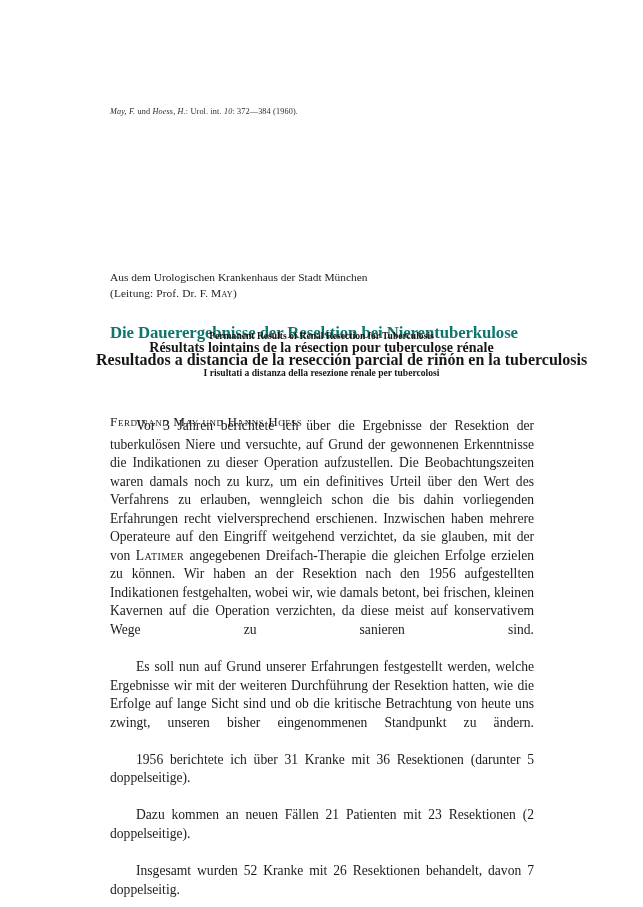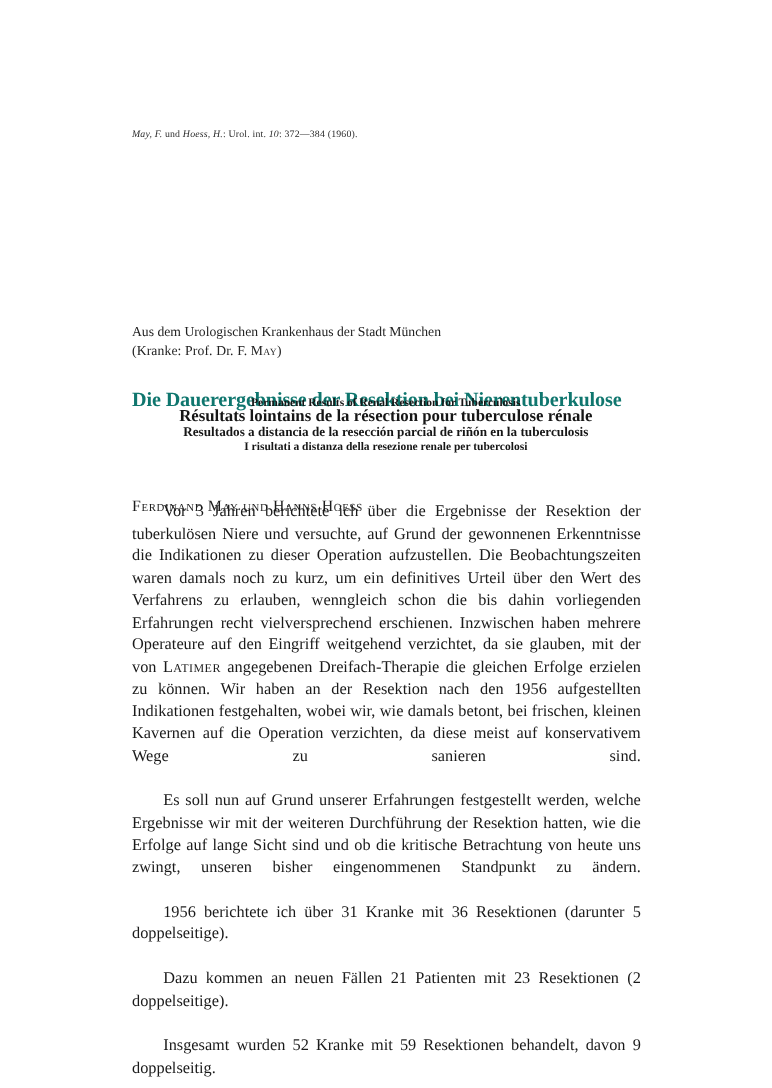--- a/index.html
+++ b/index.html
@@ -76,21 +76,21 @@
     width: 451px;
     text-align: center;
   }
   .subtitles div {
     font-weight: bold;
     color: #161616;
     white-space: nowrap;
   }
   .sub-en { font-size: 9.6px; line-height: 12.2px; }
   .sub-fr { font-size: 14px; line-height: 12.2px; }
-  .sub-es { font-size: 11px; line-height: 12.2px; }
+  .sub-es { font-size: 16px; line-height: 12.2px; }
   .sub-it { font-size: 9.6px; line-height: 12.2px; }
 
   
   .byline {
     position: absolute;
     left: 110px;
     top: 389px;
     width: 423px;
     text-align: left;
     font-size: 13.2px;
@@ -141,35 +141,35 @@
     <span>und</span>
     <span class="nm">Hoess, H.</span><span>:</span>
     <span>Urol. int.</span>
     <span class="vol">10</span>:
     <span>372—384</span>
     <span>(1960).</span>
   </div>
 
   <div class="affiliation">
     <div class="affil-line1">Aus dem Urologischen Krankenhaus der Stadt München</div>
-    <div class="affil-line2"><span>(Kranke: Prof. Dr. F. </span><span class="smallcaps">May</span><span>)</span></div>
+    <div class="affil-line2"><span>(Leitung: Prof. Dr. F. </span><span class="smallcaps">May</span><span>)</span></div>
   </div>
 
   <h1 class="title">Die Dauerergebnisse der Resektion bei Nierentuberkulose</h1>
 
   <div class="subtitles">
     <div class="sub-en">Permanent Results of Renal Resection for Tuberculosis</div>
     <div class="sub-fr">Résultats lointains de la résection pour tuberculose rénale</div>
     <div class="sub-es">Resultados a distancia de la resección parcial de riñón en la tuberculosis</div>
     <div class="sub-it">I risultati a distanza della resezione renale per tubercolosi</div>
   </div>
 
   <div class="byline">Ferdinand May und Hanns Hoess</div>
 
   <div class="body">
     <p><span>Vor 3 Jahren berichtete ich über die Ergebnisse der Resektion der tuberkulösen Niere und versuchte, auf Grund der gewonnenen Erkenntnisse die Indikationen zu dieser Operation aufzustellen. Die Beobachtungszeiten waren damals noch zu kurz, um ein definitives Urteil über den Wert des Verfahrens zu erlauben, wenngleich schon die bis dahin vorliegenden Erfahrungen recht vielversprechend erschienen. Inzwischen haben mehrere Operateure auf den Eingriff weitgehend verzichtet, da sie glauben, mit der von </span><span class="cite-name">Latimer</span><span> angegebenen Dreifach-Therapie die gleichen Erfolge erzielen zu können. Wir haben an der Resektion nach den 1956 aufgestellten Indikationen festgehalten, wobei wir, wie damals betont, bei frischen, kleinen Kavernen auf die Operation verzichten, da diese meist auf konservativem Wege zu sanieren sind.</span></p>
     <p>Es soll nun auf Grund unserer Erfahrungen festgestellt werden, welche Ergebnisse wir mit der weiteren Durchführung der Resektion hatten, wie die Erfolge auf lange Sicht sind und ob die kritische Betrachtung von heute uns zwingt, unseren bisher eingenommenen Standpunkt zu ändern.</p>
     <p>1956 berichtete ich über 31 Kranke mit 36 Resektionen (darunter 5 doppelseitige).</p>
     <p>Dazu kommen an neuen Fällen 21 Patienten mit 23 Resektionen (2 doppelseitige).</p>
-    <p class="nofill">Insgesamt wurden 52 Kranke mit 59 Resektionen behandelt, davon 9 doppelseitig.</p>
+    <p class="nofill">Insgesamt wurden 52 Kranke mit 26 Resektionen behandelt, davon 7 doppelseitig.</p>
   </div>
 
 </div>
 
 </body></html>

